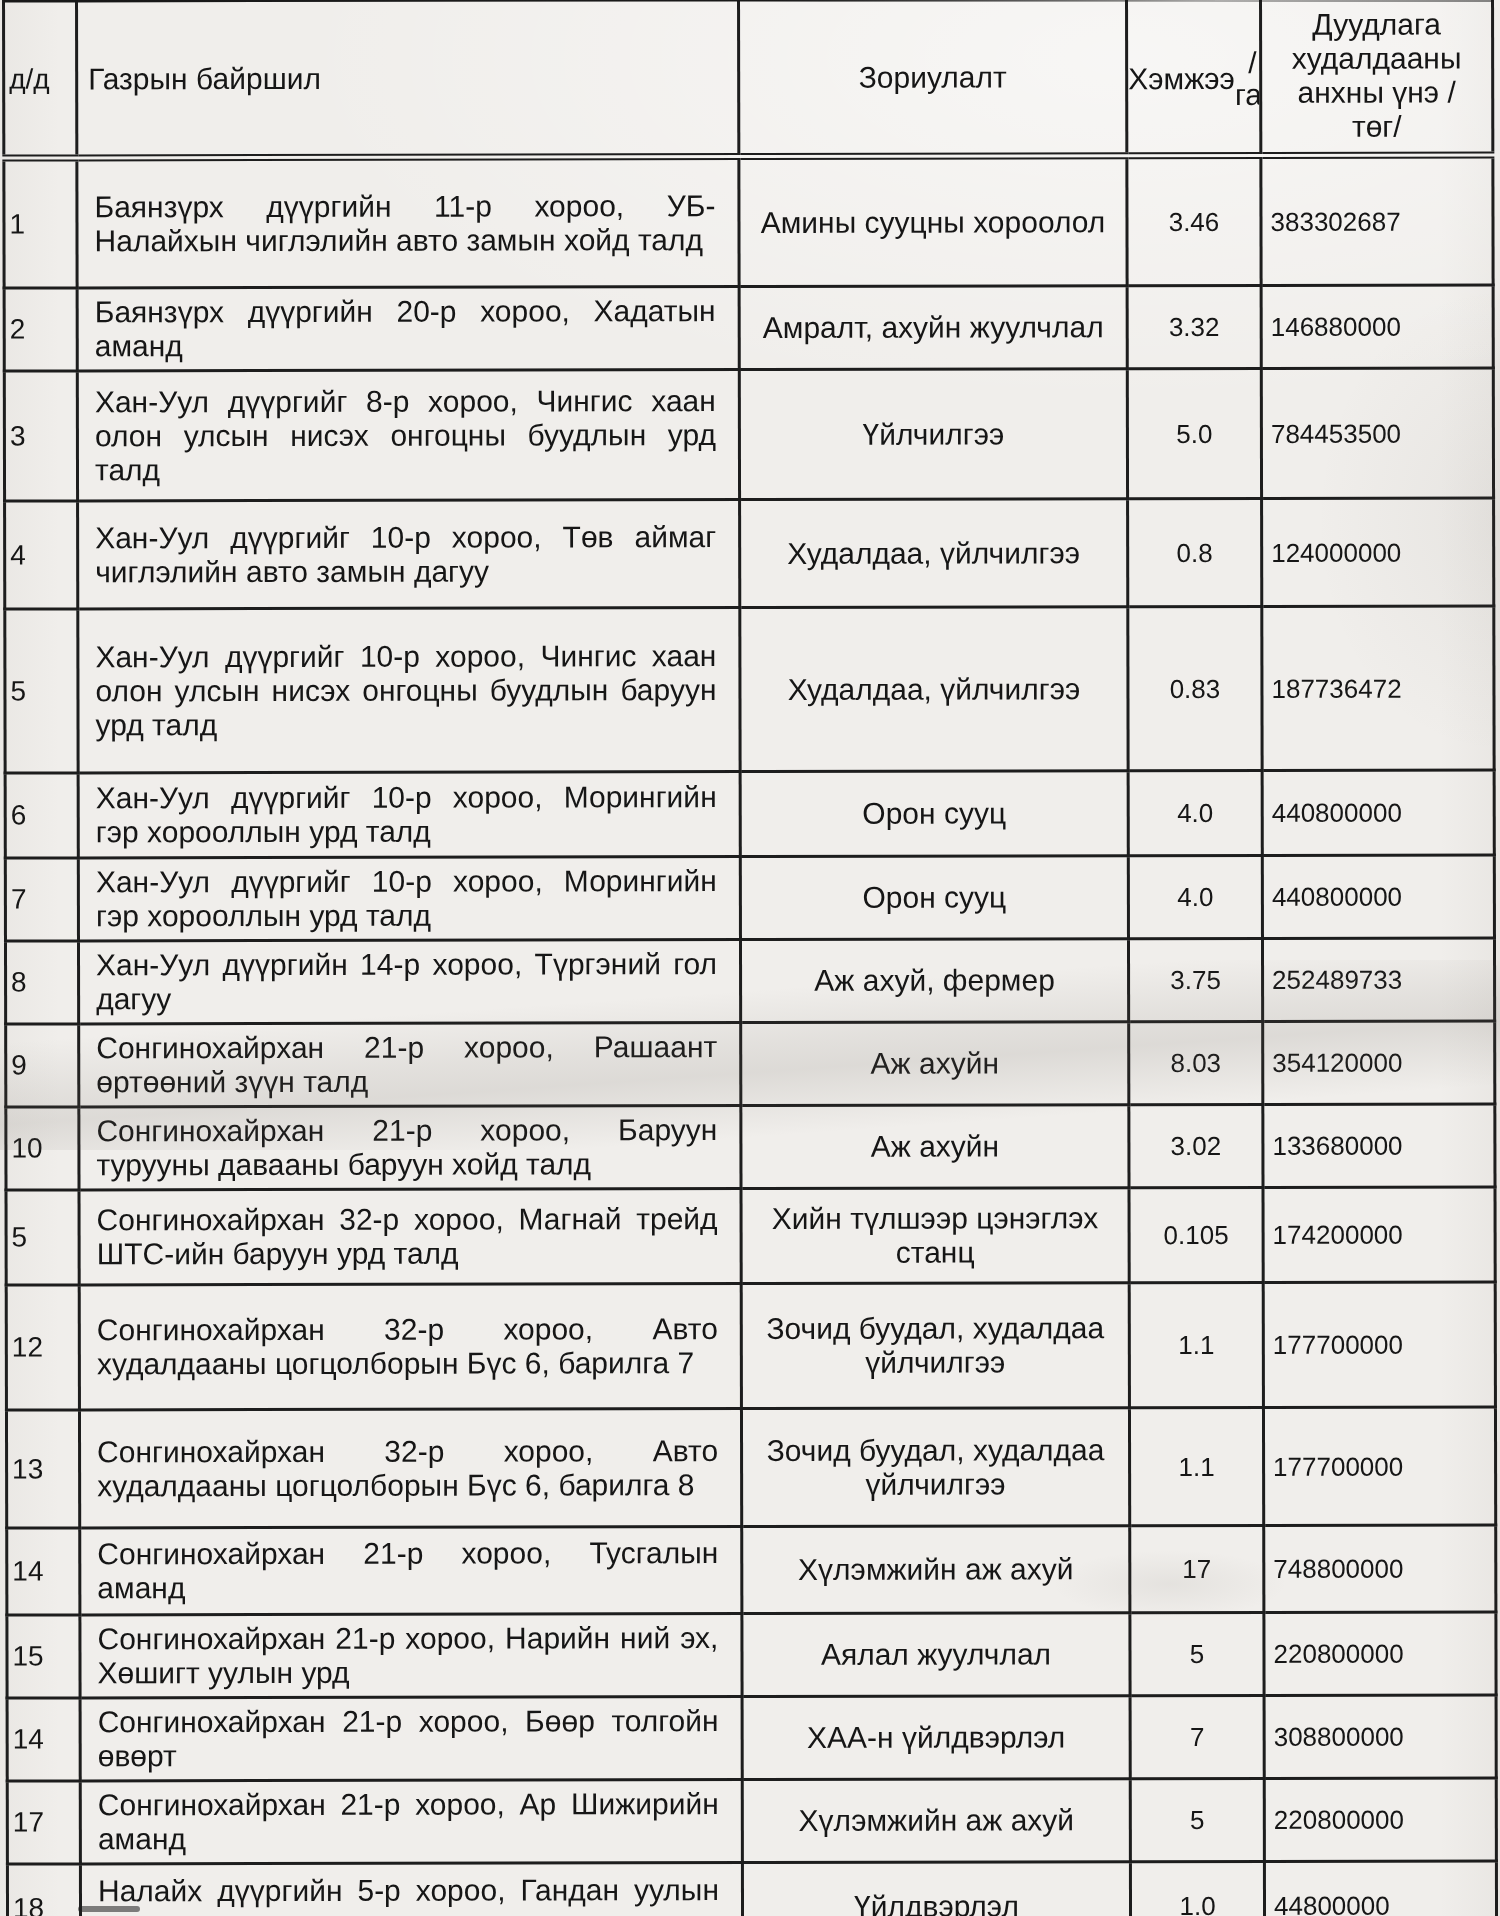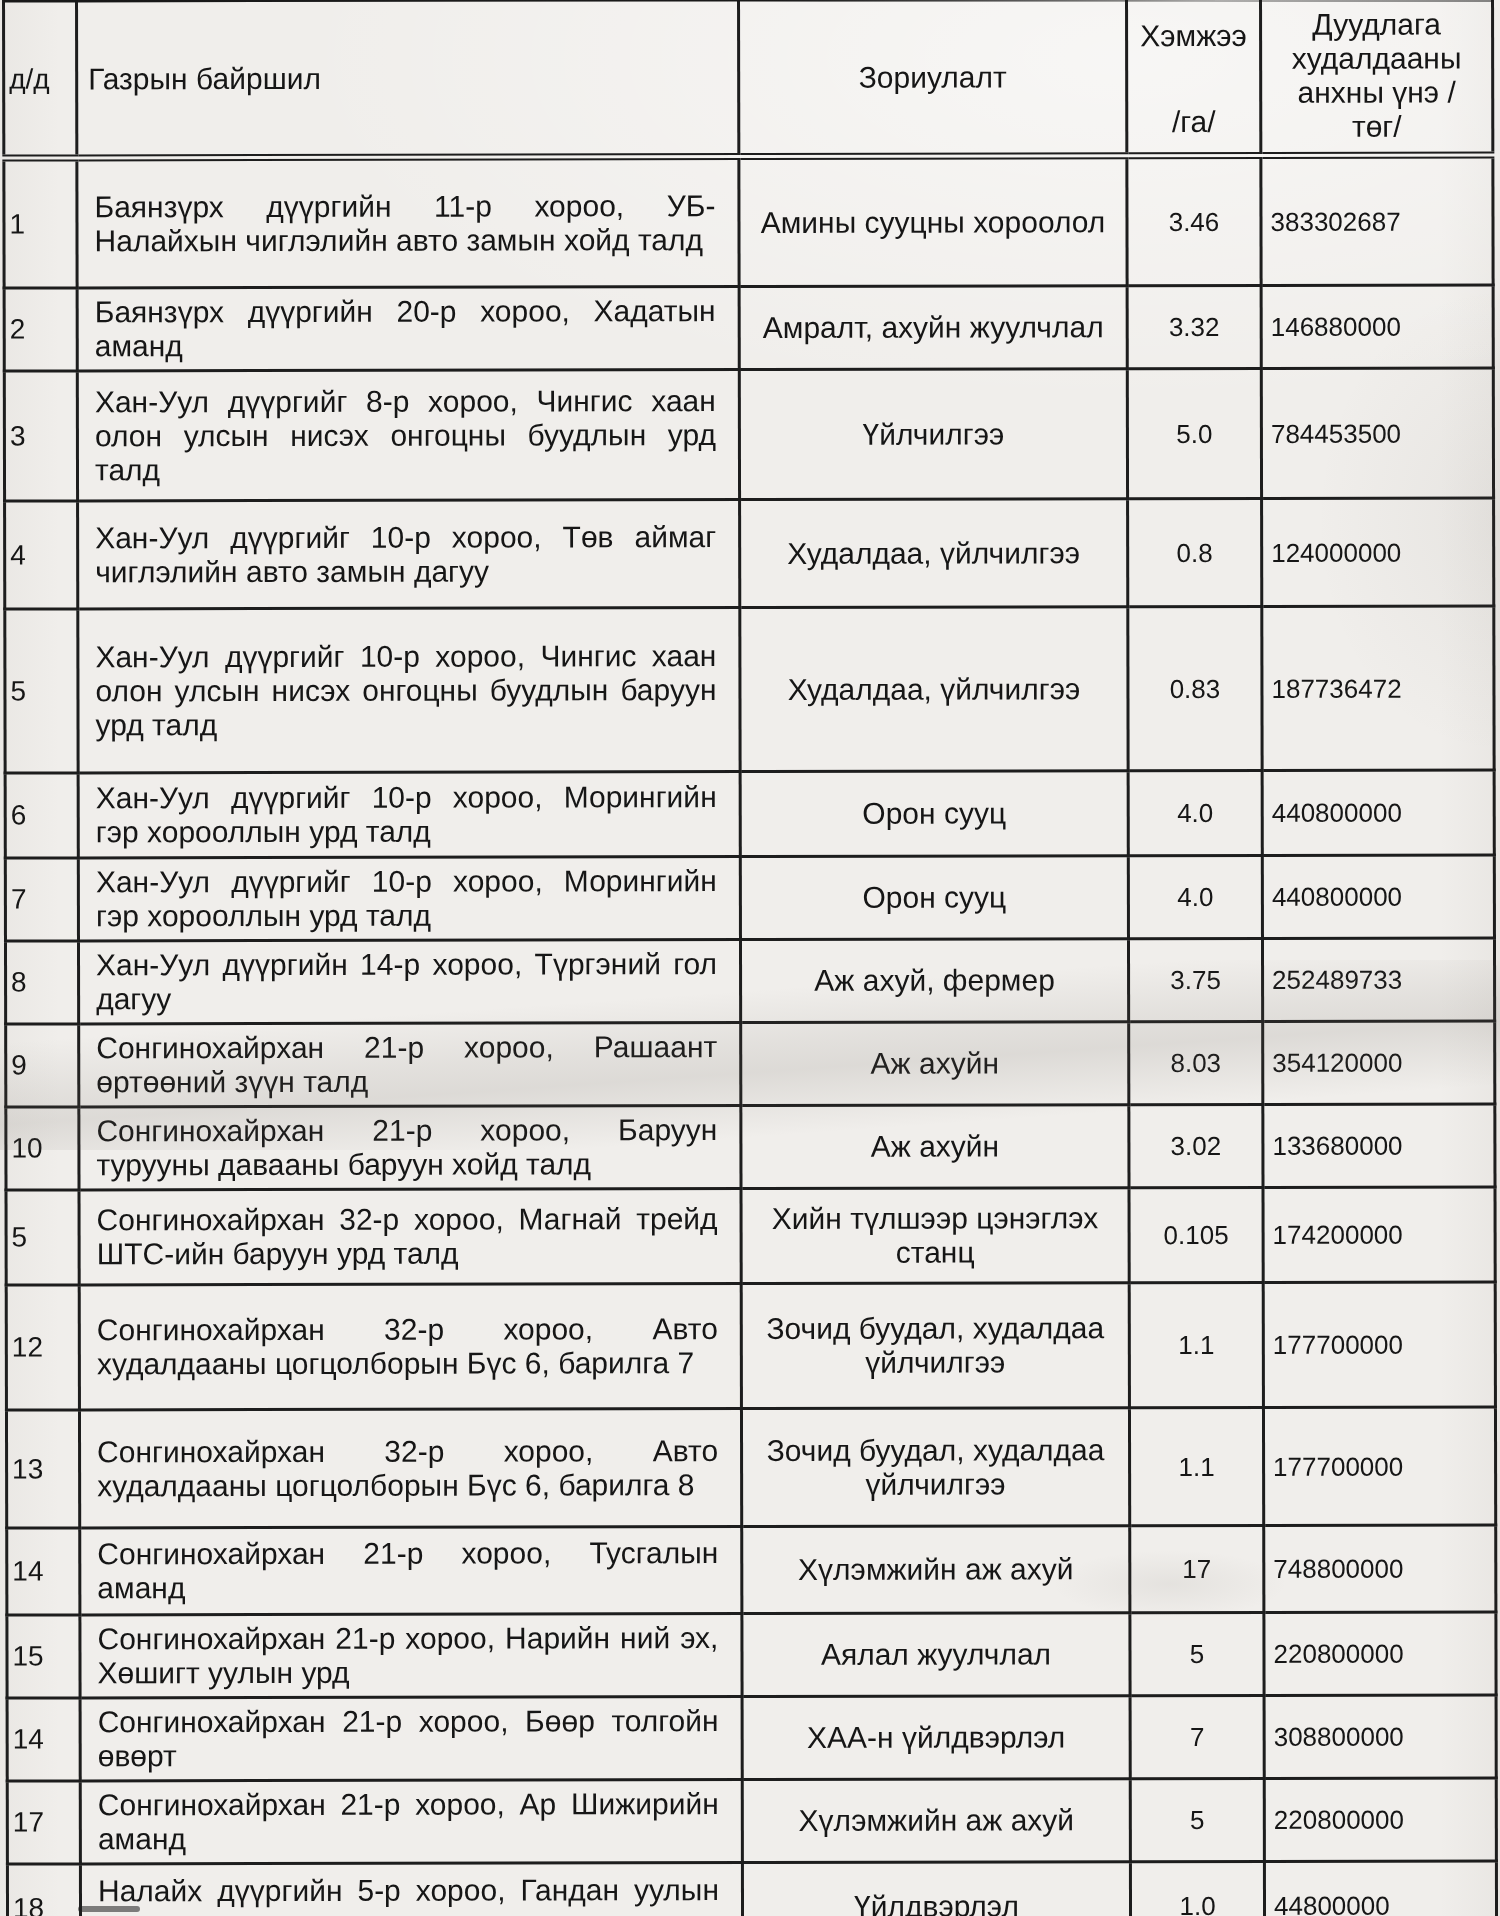--- a/index.html
+++ b/index.html
@@ -52,21 +52,21 @@
   .c-loc{
     text-align:justify;
     text-align-last:left;
     padding:6px 22px 6px 16px;
   }
   th.c-loc{text-align:center;padding:0 10px;}
   .c-pur{text-align:center;padding:12px 12px;}
   .c-size{text-align:center;font-size:26px;padding:0 6px;}
   th.c-size{padding:0;}
   .size-head{
-    display:flex;flex-direction:column;align-items:center;justify-content:space-between;
+    display:flex;flex-direction:row;align-items:center;justify-content:space-between;
     height:118px;padding:20px 0 14px;
     font-size:30px;line-height:32px;
   }
   .c-price{text-align:left;font-size:26px;padding:0 36px 0 8px;}
   th.c-price{text-align:center;font-size:30px;line-height:34px;padding:4px 16px;}
 
   
   .artifact{position:absolute;pointer-events:none;}
   .a-topline{
     left:4px;top:0;width:1489px;height:2px;

